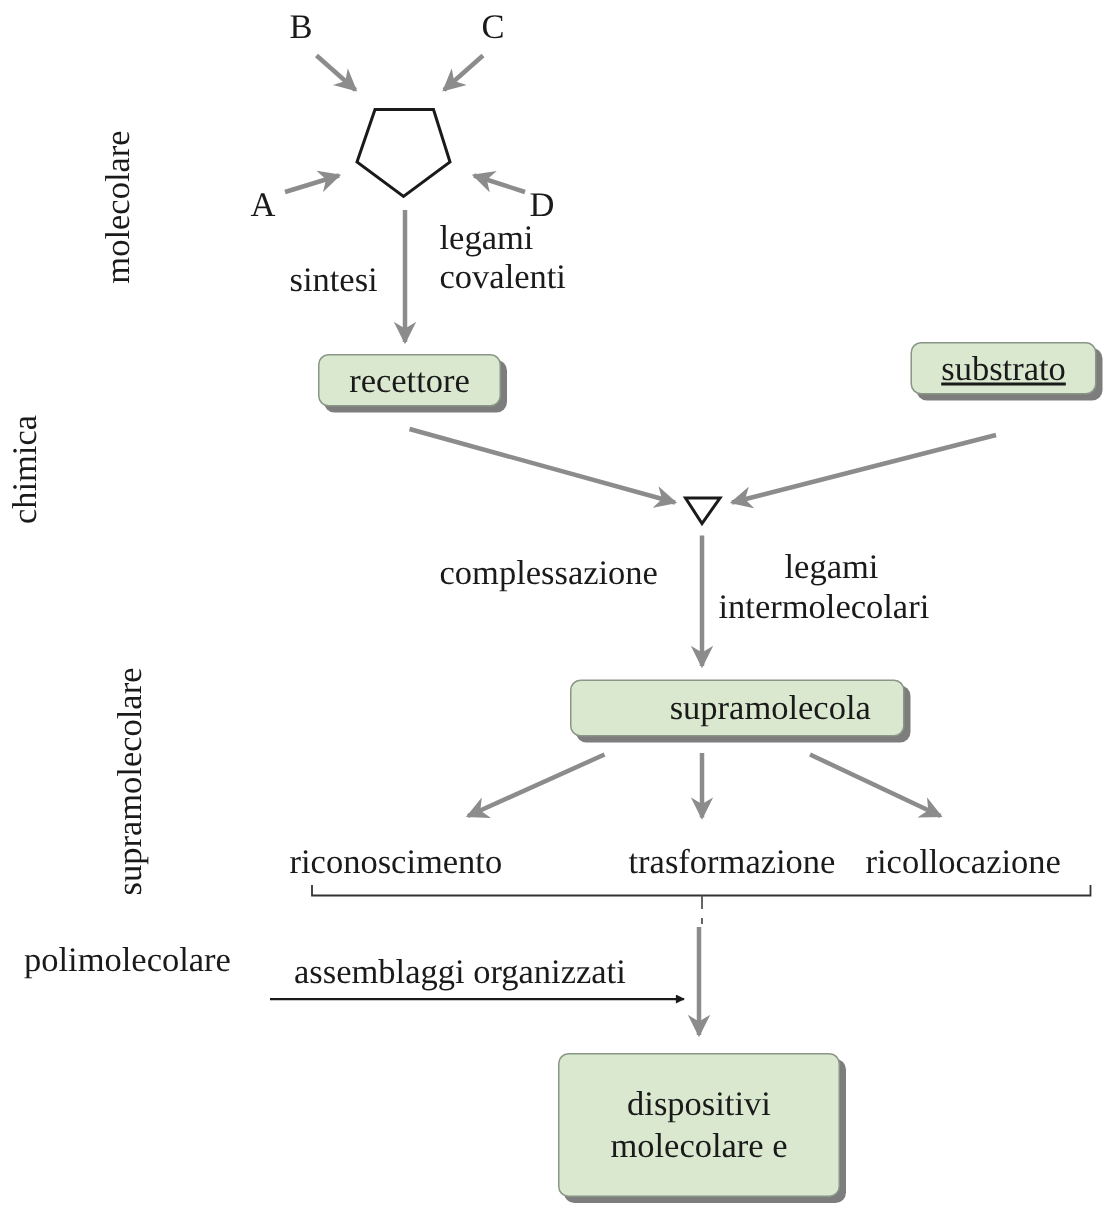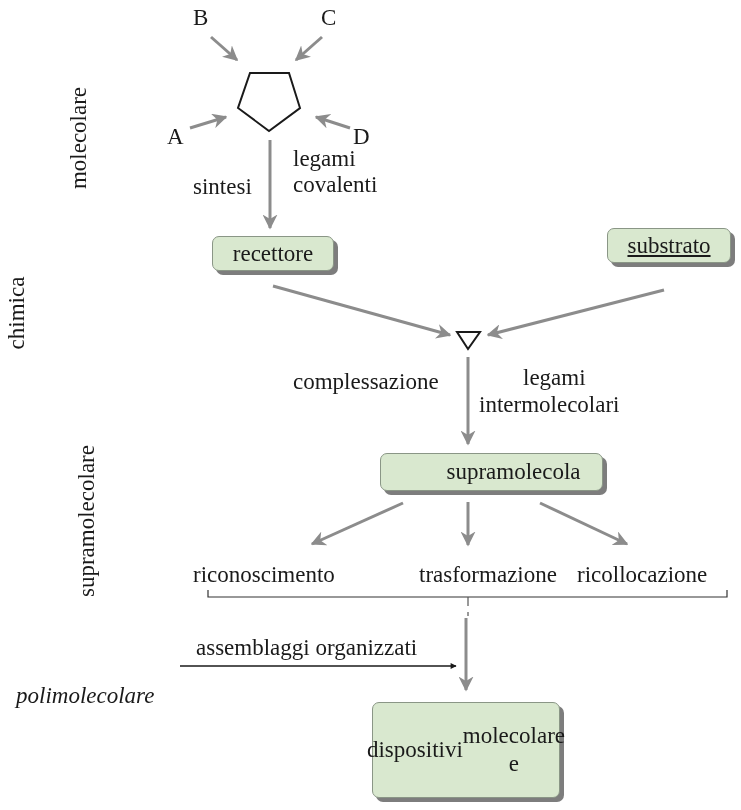--- a/index.html
+++ b/index.html
@@ -6,21 +6,21 @@
     body { width: 741px; height: 810px; position: relative; overflow: hidden;
            font-family: "DejaVu Serif", "Liberation Serif", serif; color: #1a1a1a; }
     #diagram { position: absolute; left: 0; top: 0; }
     .lbl { position: absolute; font-family: "Liberation Serif", "DejaVu Serif", serif;
            font-size: 23px; line-height: 24px; white-space: nowrap; color: #1a1a1a; }
     .vert { position: absolute; font-family: "Liberation Serif", serif; font-size: 23px;
             white-space: nowrap; transform: rotate(-90deg); transform-origin: center center; color:#1a1a1a; }
     .node { position: absolute; background: #d9e8cf; border: 1px solid #8a9686; border-radius: 7px;
             box-shadow: 4px 4px 0 #7d7d7d; font-family: "Liberation Serif", serif; font-size: 23px;
             display: flex; align-items: center; justify-content: center; text-align: center; color: #1a1a1a; }
-    .node.multi { line-height: 28px; }
+    .node.multi { line-height: 28px; flex-direction: column; }
   </style>
 </head>
 <body>
 
 <svg id="diagram" width="741" height="810" viewBox="0 0 741 810">
   <defs>
     <marker id="ahGray" viewBox="0 0 10 10" refX="9" refY="5" markerWidth="5" markerHeight="5" orient="auto-start-reverse">
       <path d="M0,0 L10,5 L0,10 L3,5 z" fill="#8c8c8c"></path>
     </marker>
     <marker id="ahBlack" viewBox="0 0 10 10" refX="9" refY="5" markerWidth="5" markerHeight="4" orient="auto-start-reverse">
@@ -82,19 +82,19 @@
 <div class="lbl" style="left:479px; top:393px;text-align:right;">intermolecolari</div>
 
 <div class="node" style="left:380px; top:453px; width:177px; height:36px;padding-left:44px;">
   <span>supramolecola</span>
 </div>
 
 <div class="lbl" style="left:193px; top:563px;">riconoscimento</div>
 <div class="lbl" style="left:391px; top:563px;margin-left:28px;">trasformazione</div>
 <div class="lbl" style="left:577px; top:563px;">ricollocazione</div>
 
-<div class="lbl" style="left:16px; top:684px;font-style:italic;">polimolecolare</div>
+<div class="lbl" style="left:16px; top:628px;">polimolecolare</div>
 <div class="lbl" style="left:196px; top:636px;">assemblaggi organizzati</div>
 
 <div class="node multi" style="left:372px; top:702px; width:186px; height:94px;">
   <span>dispositivi</span>
   <span>molecolare e</span>
 </div>
 
 </body></html>

